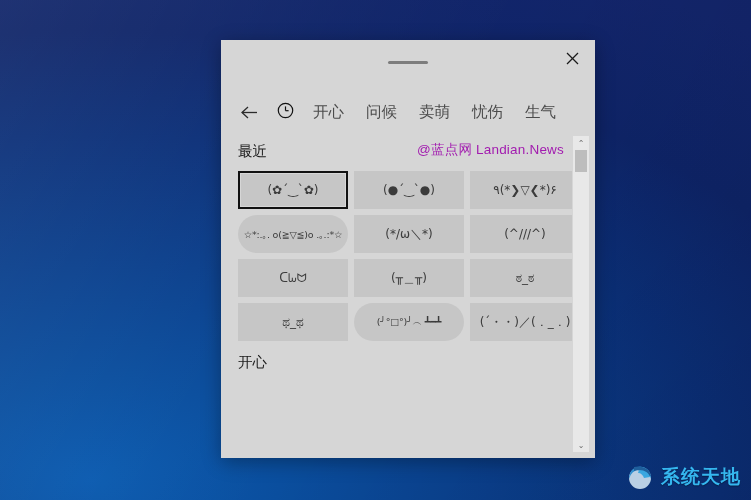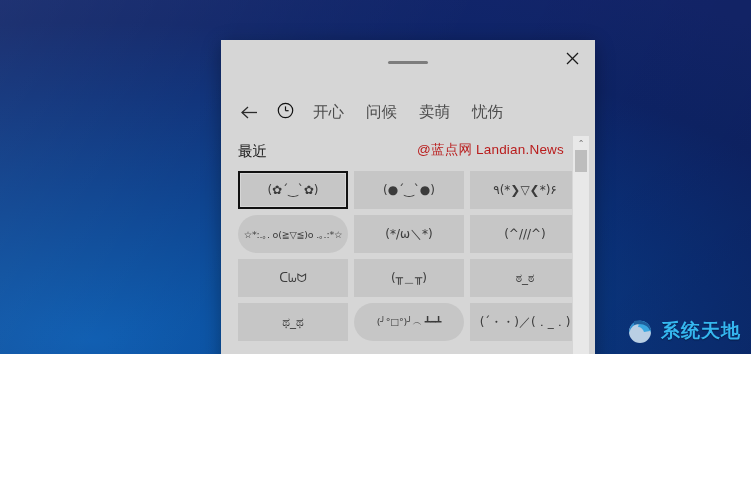--- a/index.html
+++ b/index.html
@@ -10,21 +10,21 @@
     width: 751px;
     height: 500px;
     overflow: hidden;
     font-family: "Liberation Sans", "DejaVu Sans", sans-serif;
   }
 
   
   #desktop {
     position: relative;
     width: 751px;
-    height: 354px;
+    height: 500px;
     background:
       radial-gradient(140% 115% at 12% 96%, #0b5bb0 0%, #0a4e9e 18%, #0a3f8c 38%, #0b2f78 60%, #0e2468 78%, #13256b 100%);
     overflow: hidden;
   }
   #desktop::after {
     content: "";
     position: absolute;
     left: 0; top: 0; right: 0; bottom: 0;
     background: linear-gradient(118deg, rgba(255,255,255,0.065) 0%, rgba(255,255,255,0.02) 34%, rgba(0,0,0,0.0) 52%, rgba(0,0,0,0.10) 100%);
     pointer-events: none;
@@ -140,21 +140,21 @@
     font-weight: normal;
     color: #1a1a1a;
     padding: 12px 0 10px 17px;
     position: relative;
   }
   .watermark {
     position: absolute;
     right: 8px;
     top: 11px;
     font-size: 13.5px;
-    color: #b91c1c;
+    color: #a21caf;
     white-space: nowrap;
     letter-spacing: 0.2px;
   }
 
   .grid {
     display: grid;
     grid-template-columns: repeat(3, 110px);
     gap: 6px;
     padding: 0 0 0 17px;
   }
@@ -280,20 +280,23 @@
         <span>开心</span>
       </div>
       <div class="tab">
         <span>问候</span>
       </div>
       <div class="tab">
         <span>卖萌</span>
       </div>
       <div class="tab">
         <span>忧伤</span>
+      </div>
+      <div class="tab">
+        <span>生气</span>
       </div>
     </div>
 
     <div class="content">
       <div class="scroll-area">
 
         <div class="section-head">
           <span>最近</span>
           <span class="watermark">@蓝点网 Landian.News</span>
         </div>

